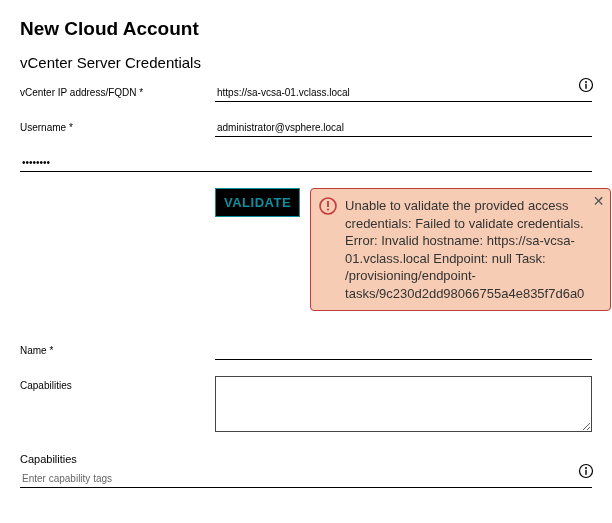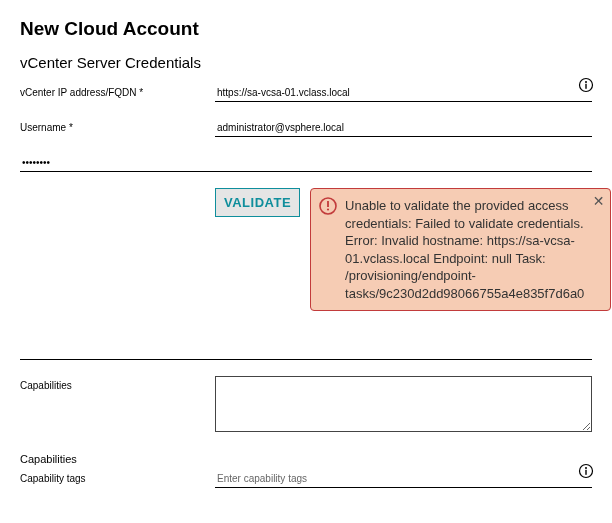--- a/index.html
+++ b/index.html
@@ -59,21 +59,21 @@
   .validate-row {
     display: flex;
     align-items: flex-start;
     margin-left: 195px;
     margin-bottom: 30px;
     gap: 10px;
   }
   .validate-btn {
     border: 1.5px solid #0f8e9c;
     color: #0f8e9c;
-    background: #e5e5e5;
+    background: #000000;
     font-weight: 700;
     letter-spacing: 0.5px;
     padding: 6px 8px;
     font-size: 13px;
     cursor: pointer;
     font-family: inherit;
   }
   .error-box {
     flex: 1;
     background: #f6ccb4;
@@ -158,36 +158,36 @@
           <rect x="8.1" y="4" width="1.8" height="6" fill="#c23b3b"></rect>
           <circle cx="9" cy="12.5" r="1.1" fill="#c23b3b"></circle>
         </svg>
     </span>
     <span class="error-close">✕</span>
     <span>Unable to validate the provided access credentials: Failed to validate credentials. Error: Invalid hostname: https://sa-vcsa-01.vclass.local Endpoint: null Task: /provisioning/endpoint-tasks/9c230d2dd98066755a4e835f7d6a0</span>
   </div>
 </div>
 
 <div class="row">
+  <div class="label-col">Name *</div>
   <div class="field-col">
     <input class="underline-input" type="text" value="" style="">
   </div>
 </div>
 
 <div class="row">
   <div class="label-col">Capabilities</div>
   <div class="field-col">
     <textarea class="desc-textarea" style=""></textarea>
   </div>
 </div>
 
 <div class="caps-title">Capabilities</div>
 
 <div class="row" style="margin-bottom:6px;">
-  <div class="label-col">Capability tags</div>
   <div class="field-col">
     <input class="underline-input placeholder-vis" type="text" placeholder="Enter capability tags" style="">
     <span class="info-icon" style="top:-6px;">
       <svg width="16" height="16" viewBox="0 0 16 16">
           <circle cx="8" cy="8" r="6.5" fill="none" stroke="#000" stroke-width="1.2"></circle>
           <circle cx="8" cy="5" r="1" fill="#000"></circle>
           <rect x="7.3" y="6.8" width="1.4" height="5" fill="#000"></rect>
         </svg>
     </span>
   </div>

